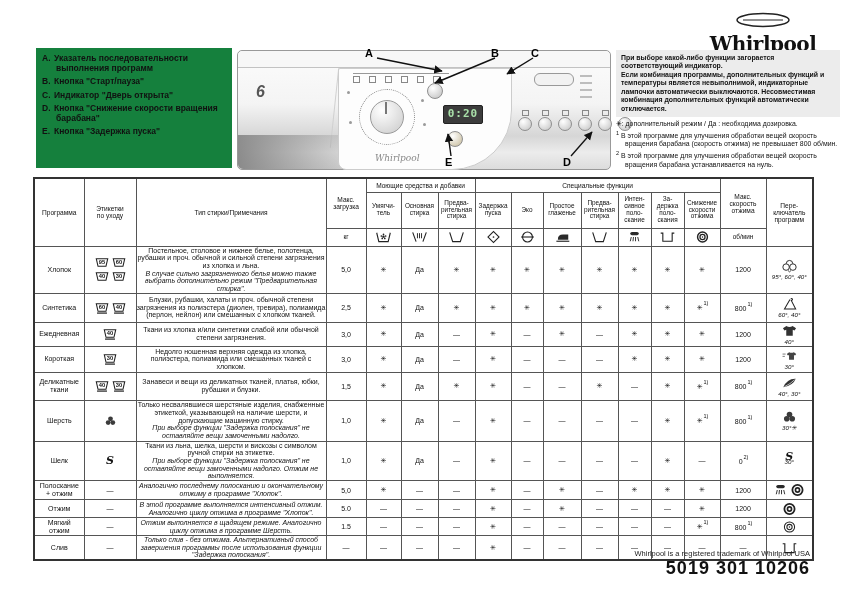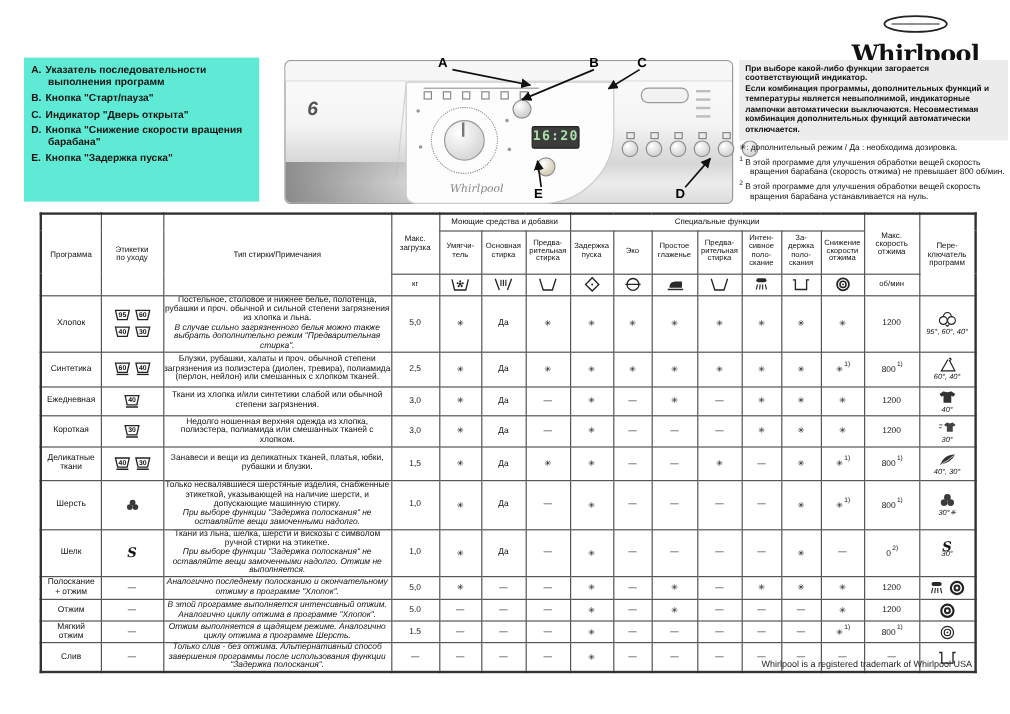--- a/index.html
+++ b/index.html
@@ -1,20 +1,20 @@
 <!DOCTYPE html>
 <html><head>
 <meta charset="utf-8">
 <style>
   html,body{margin:0;padding:0;background:#fff;}
   #page{position:relative;width:842px;height:595px;background:#fff;overflow:hidden;
         font-family:"Liberation Sans",sans-serif;color:#111;}
   
   #title{position:absolute;left:30px;top:16px;font-size:18px;font-weight:bold;word-spacing:12px;letter-spacing:.5px;}
-  #legend{position:absolute;left:20px;top:48px;width:196px;height:120px;background:#5eead4;padding:5px 6px;box-sizing:border-box;}
+  #legend{position:absolute;left:36px;top:48px;width:196px;height:120px;background:#15803d;padding:5px 6px;box-sizing:border-box;}
   .leg-item{font-size:8.5px;font-weight:bold;line-height:1.2;margin-bottom:3px;padding-left:14px;text-indent:-14px;}
   .leg-key{display:inline-block;width:12px;text-indent:0;}
   
   #panel{position:absolute;left:237px;top:50px;width:374px;height:120px;}
   #machine{position:absolute;inset:0;border:1px solid #999;border-radius:5px;
      background:linear-gradient(180deg,#fcfcfc 0%,#f4f4f4 45%,#d6d6d6 72%,#ececec 86%,#dcdcdc 100%);}
   #machine .topband{position:absolute;left:0;top:0;right:0;height:16px;border-bottom:1px solid #c2c2c2;background:#f7f7f7;border-radius:5px 5px 0 0;}
   #machine .seam{position:absolute;left:96px;top:17px;width:1px;height:80px;background:#d0d0d0;transform:rotate(6deg);}
   #machine .shadow{position:absolute;left:0;bottom:0;width:180px;height:34px;background:linear-gradient(80deg,#8a8a8a 0%,rgba(160,160,160,.35) 55%,rgba(220,220,220,0) 100%);border-radius:0 0 0 5px;}
   #sense6{position:absolute;left:18px;top:32px;font-size:16px;font-weight:bold;font-style:italic;color:#555;}
@@ -103,21 +103,21 @@
         <div id="dial">
           <div id="knob">
               <div class="ptr"></div>
             </div>
         </div>
         <div class="dialdot" style="left:8px;top:22px"></div>
         <div class="dialdot" style="left:82px;top:30px"></div>
         <div class="dialdot" style="left:10px;top:52px"></div>
         <div class="dialdot" style="left:84px;top:54px"></div>
         <div id="btnB"></div>
-        <div id="display">16:20</div>
+        <div id="display">0:20</div>
         <div id="btnE"></div>
         <div id="script">Whirlpool</div>
       </div>
       <div id="badge"></div>
       <div class="speedmark" style="top:24px"></div>
       <div class="speedmark" style="top:31px"></div>
       <div class="speedmark" style="top:38px"></div>
       <div class="speedmark" style="top:45px"></div>
       <div id="btnrow">
         <span class="ob">
@@ -634,14 +634,15 @@
           <td class="sel">
             <div class="icons"><span class="icon"><svg viewBox="0 0 20 16">
                   <path d="M2 3 H4.5 V13.5 H15.5 V3 H18" fill="none" stroke="#222" stroke-width="1.3"></path>
                 </svg></span></div>
           </td>
         </tr>
       </tbody>
   </table>
 
   <div id="trademark">Whirlpool is a registered trademark of Whirlpool USA</div>
+  <div id="partno">5019 301 10206</div>
 
 </div>
 
 </body></html>

